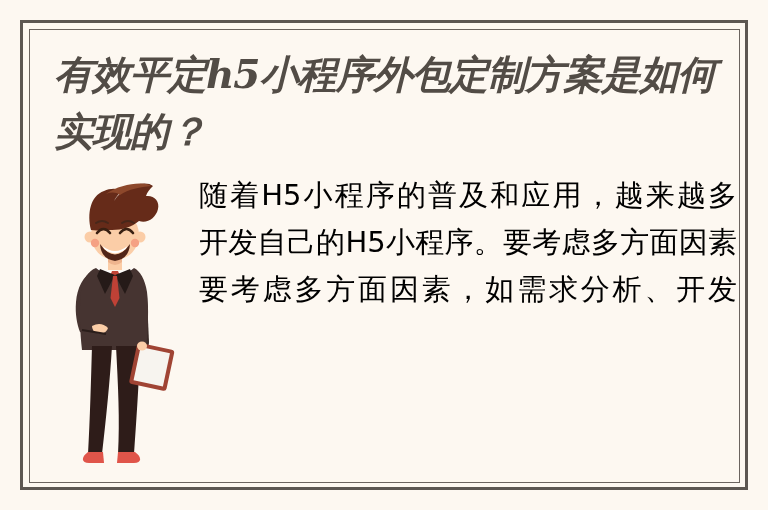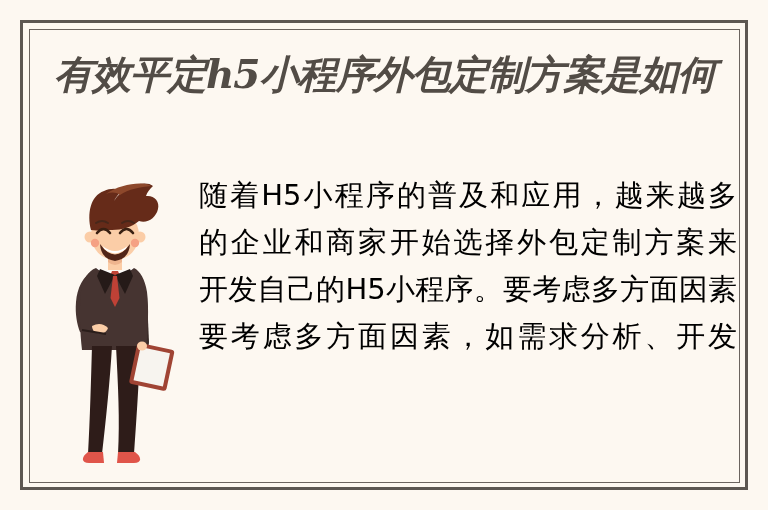--- a/index.html
+++ b/index.html
@@ -68,20 +68,21 @@
 </head>
 <body>
 
 <div class="page">
 
   <div class="frame-outer"></div>
   <div class="frame-inner"></div>
 
   <h1 class="title">
     <span class="title-line">有效平定h5小程序外包定制方案是如何</span>
+    <span class="title-line">实现的？</span>
   </h1>
 
   <div class="figure-wrap">
     <svg width="148" height="292" viewBox="0 0 148 292">
 
       <circle cx="40" cy="57" r="5.5" fill="#fbcda7"></circle>
       <circle cx="90" cy="57" r="5.5" fill="#fbcda7"></circle>
 
       <rect x="58" y="74" width="14" height="16" fill="#fbcda7"></rect>
       <path d="M58 77 Q65 84 72 77 L72 82 Q65 88 58 82 Z" fill="#eeb48e"></path>
@@ -133,18 +134,17 @@
         <rect x="2" y="2" width="38" height="42" rx="3" fill="#a04434"></rect>
         <rect x="6" y="6" width="30" height="34" fill="#f7f4ef"></rect>
       </g>
 
       <ellipse cx="92" cy="166" rx="5" ry="4.5" fill="#fbcda7"></ellipse>
     </svg>
   </div>
 
   <div class="body-text">
     <span class="body-line">随着H5小程序的普及和应用，越来越多</span>
-    <span class="body-line">的企业和商家开始选择外包定制方案来</span>
     <span class="body-line">开发自己的H5小程序。要考虑多方面因素</span>
     <span class="body-line">要考虑多方面因素，如需求分析、开发</span>
   </div>
 
 </div>
 
 </body></html>

